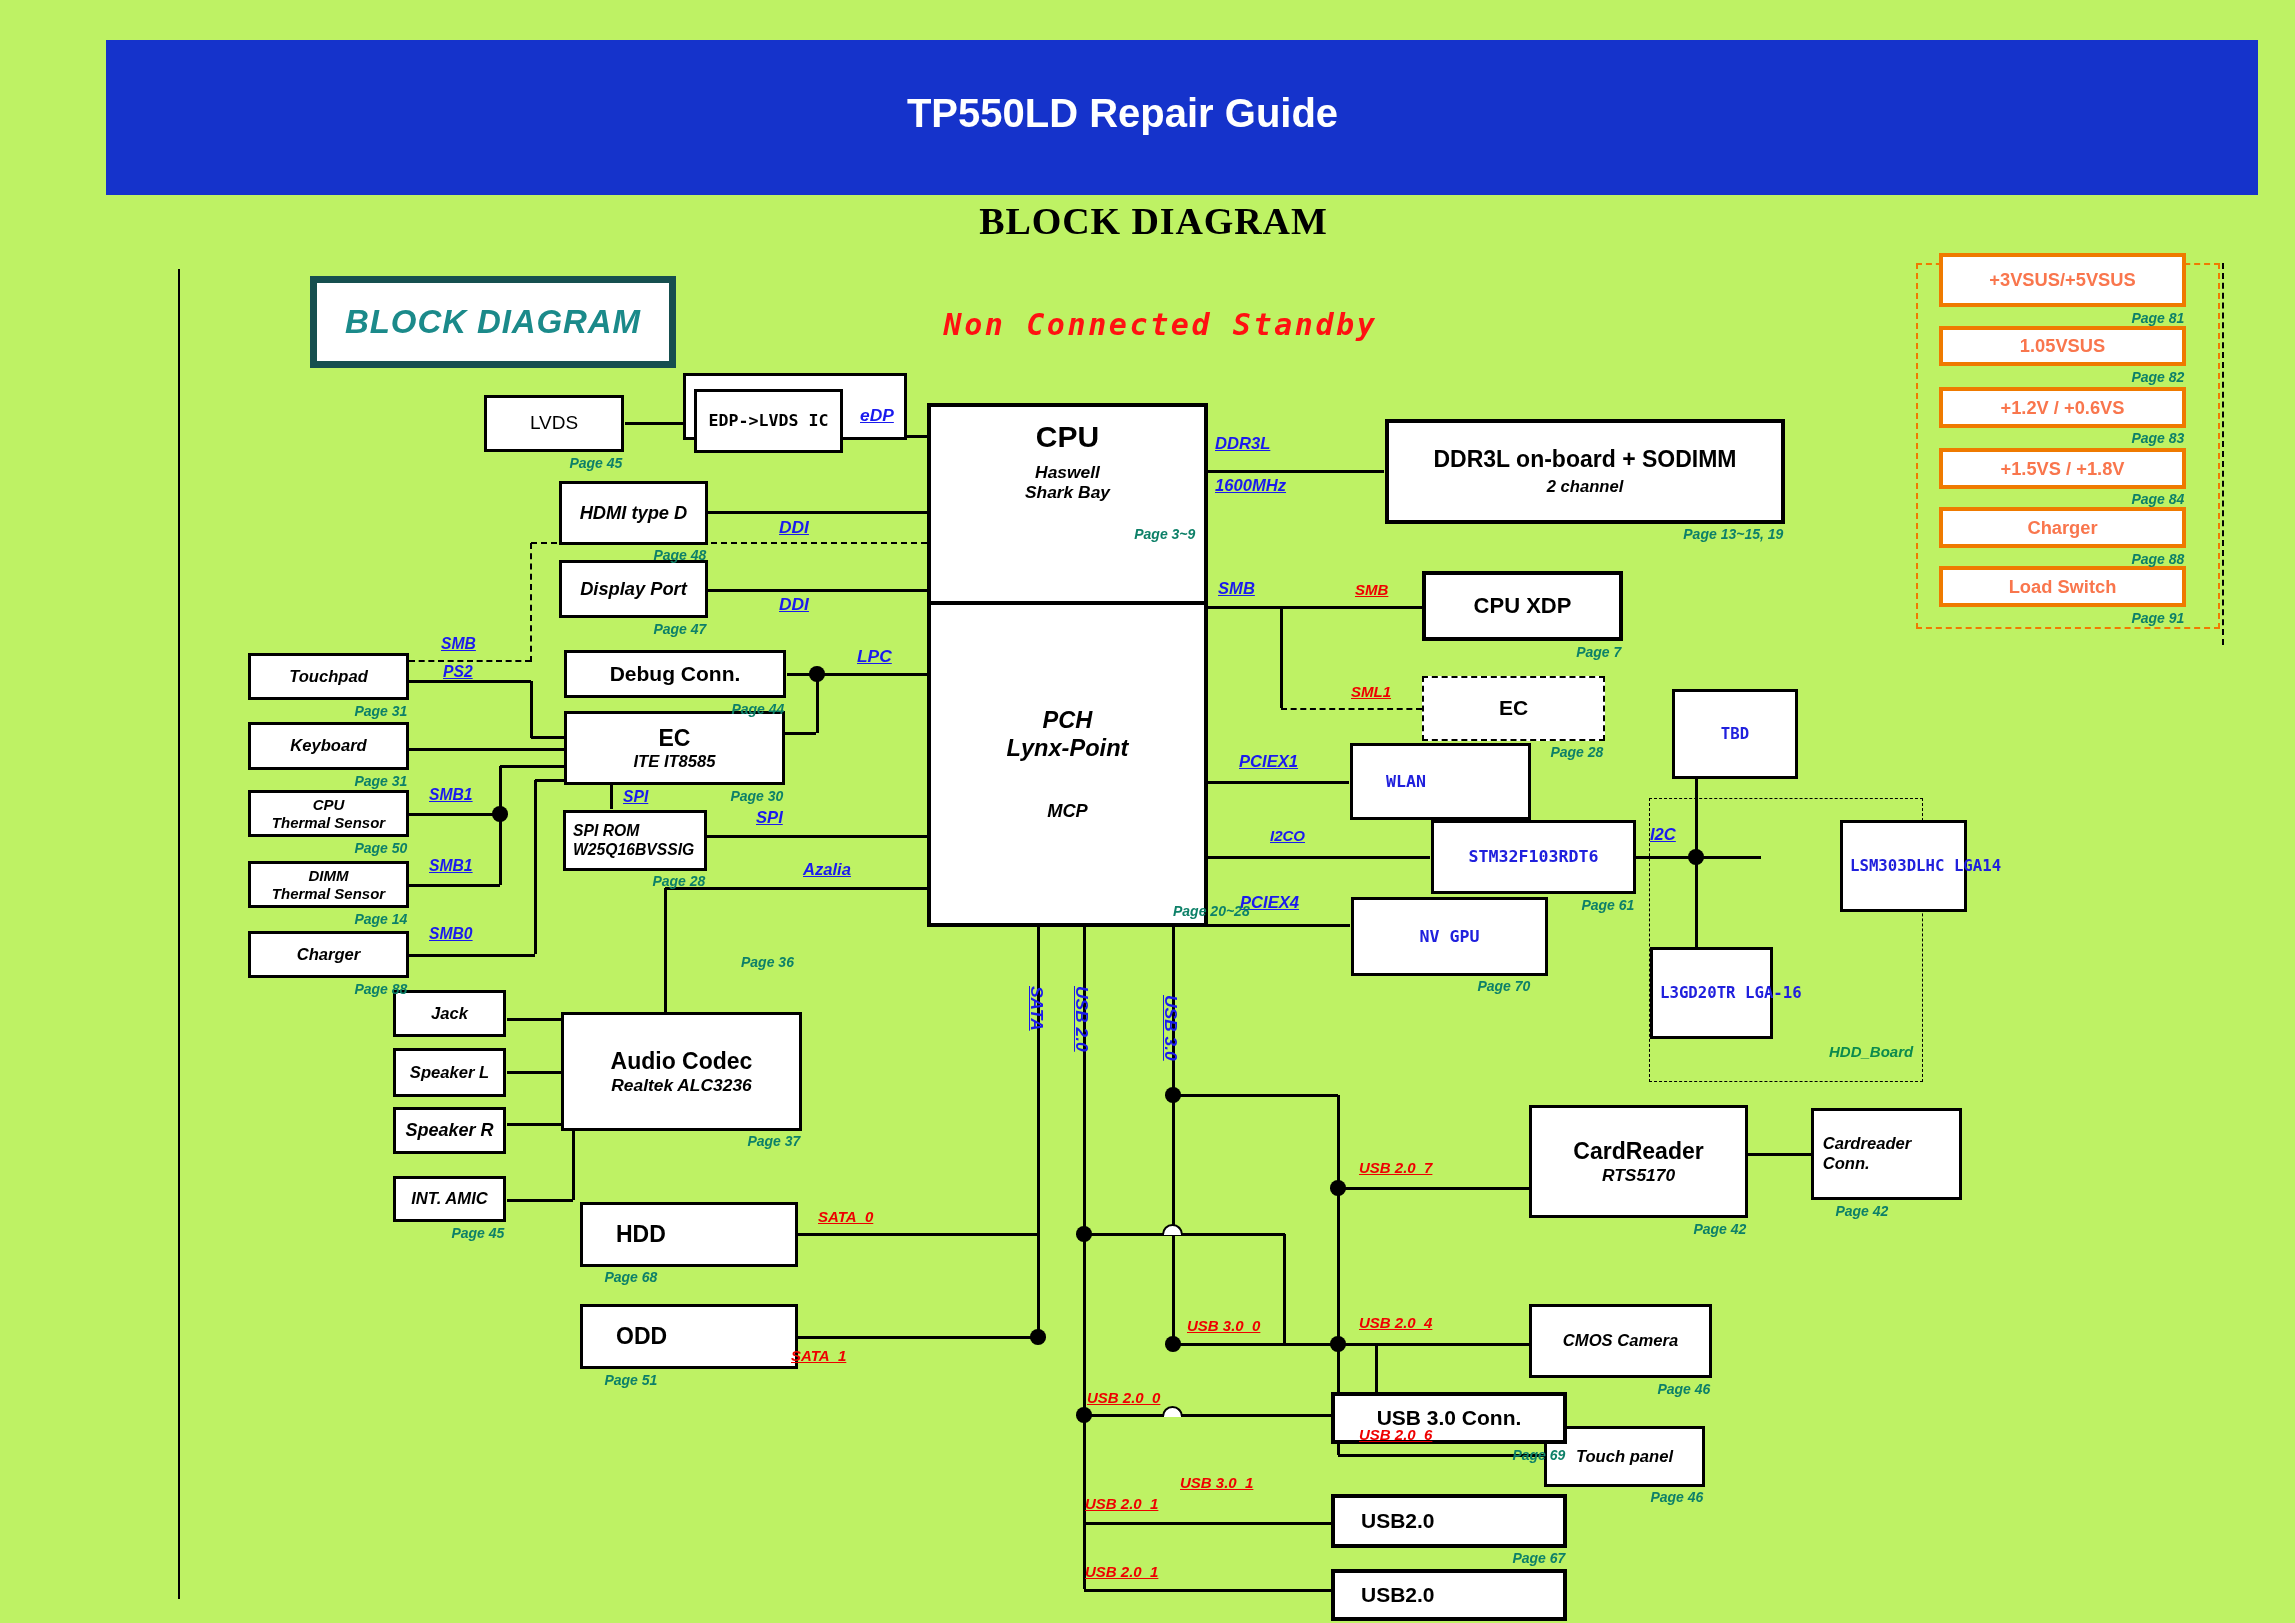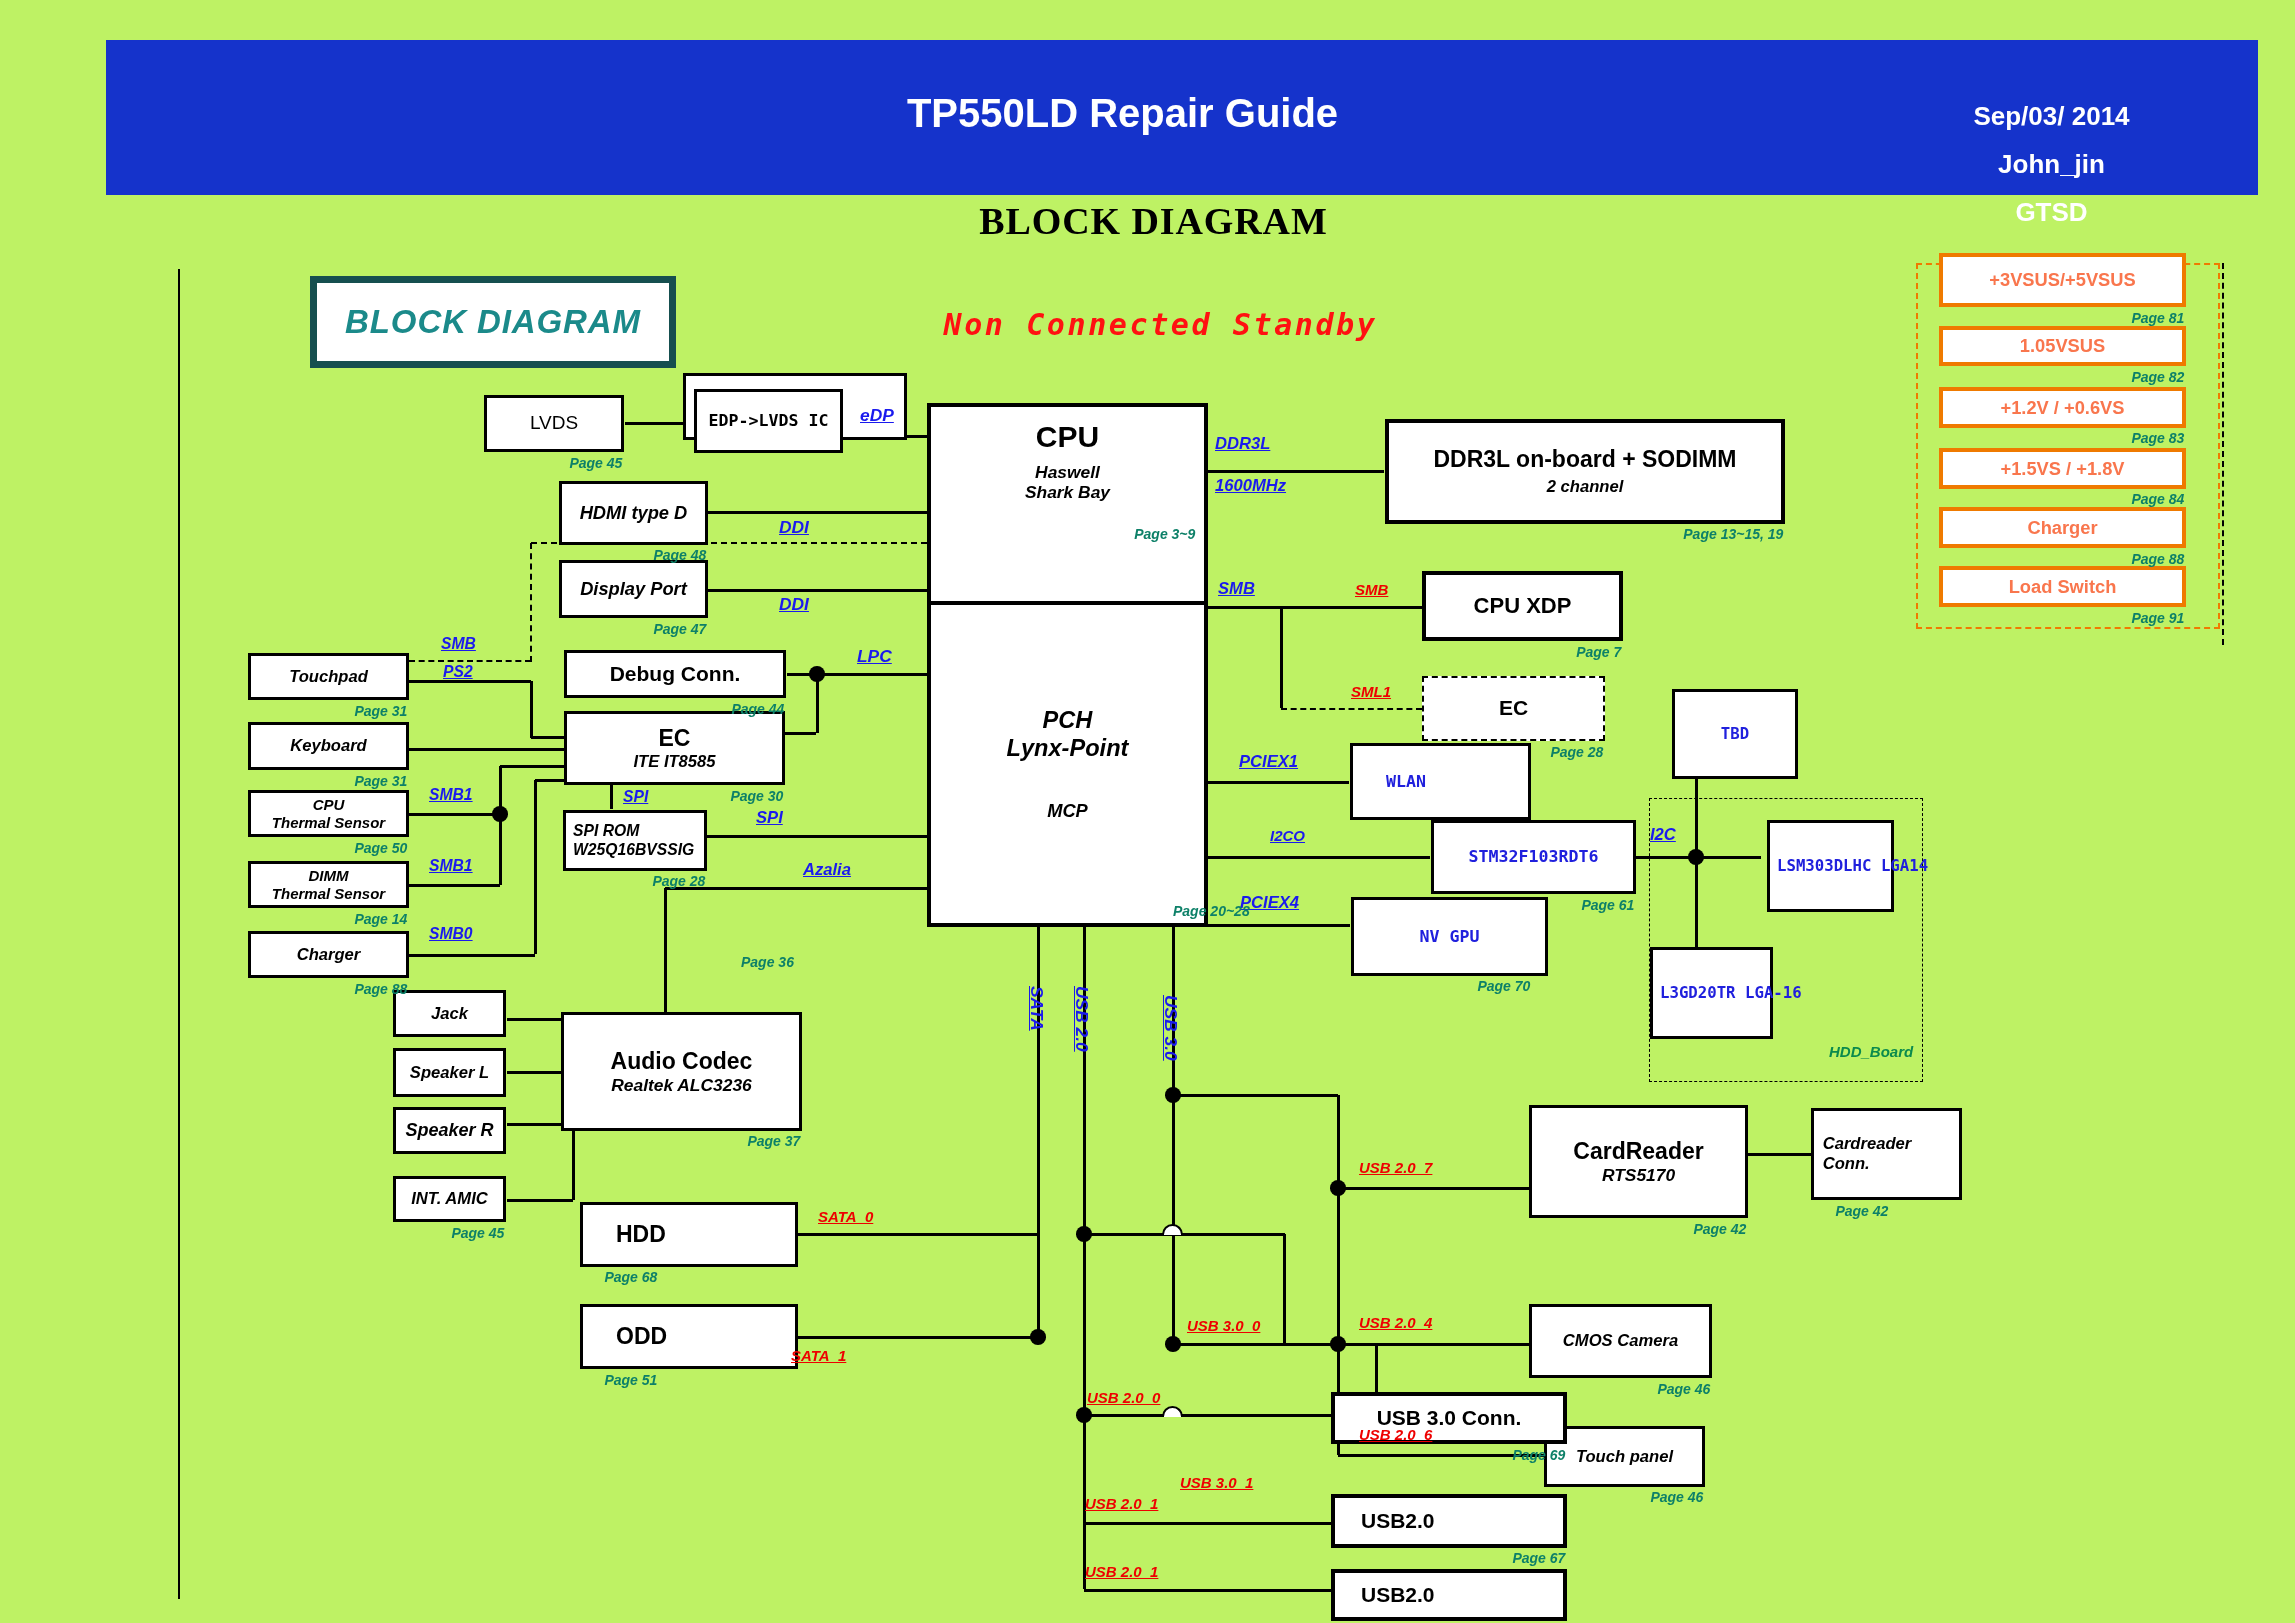--- a/index.html
+++ b/index.html
@@ -50,25 +50,20 @@
   .pagelbl.green{color:#0B8A4D;font-size:15px}
   .vt{position:absolute;font:italic bold 17.4px "Liberation Sans",sans-serif;color:#1A1AEE;text-decoration:underline;
       transform-origin:left top;transform:rotate(90deg);white-space:nowrap;z-index:7}
 </style>
 </head>
 <body>
 
 <div id="stage">
   <div class="hbar">
     <div class="htitle">TP550LD Repair Guide</div>
-    <div class="hinfo">
-      <div>Sep/03/ 2014</div>
-      <div>John_jin</div>
-      <div>GTSD</div>
-    </div>
   </div>
   <div class="pheading">BLOCK DIAGRAM</div>
   <div class="banner">
     <span>BLOCK DIAGRAM</span>
   </div>
   <div class="standby">Non Connected Standby</div>
   <div id="diagram"></div>
 <div class="dbox region" style="left: 1649px; top: 798px; width: 274px; height: 284px;"></div>
     <div class="dbox region-o" style="left: 1916px; top: 263px; width: 304px; height: 366px;"></div>
     <div class="dbox " style="left: 484px; top: 395px; width: 140px; height: 57px;">
@@ -154,21 +149,21 @@
       <div class="bl mono c-blue" style="font-size: 16.6px; font-weight: bold;">STM32F103RDT6</div>
     </div>
     <div class="pagelbl" style="left: 1431px; top: 897px; width: 205px; text-align: right; padding-right: 1.7px; padding-left: 0px; box-sizing: border-box;">Page 61</div>
     <div class="dbox " style="left: 1351px; top: 897px; width: 197px; height: 79px;">
       <div class="bl mono c-blue" style="font-size: 16.6px; font-weight: bold;">NV GPU</div>
     </div>
     <div class="pagelbl" style="left: 1351px; top: 978px; width: 181px; text-align: right; padding-right: 1.7px; padding-left: 0px; box-sizing: border-box;">Page 70</div>
     <div class="dbox " style="left: 1672px; top: 689px; width: 126px; height: 90px;">
       <div class="bl mono c-blue" style="font-size: 15.7px; font-weight: bold;">TBD</div>
     </div>
-    <div class="dbox alignleft pl8" style="left: 1767px; top: 820px; width: 127px; height: 92px;">
+    <div class="dbox alignleft pl8" style="left: 1840px; top: 820px; width: 127px; height: 92px;">
       <div class="bl mono c-blue" style="font-size: 15.7px; font-weight: bold;">LSM303DLHC LGA14</div>
     </div>
     <div class="dbox alignleft pl8" style="left: 1650px; top: 947px; width: 123px; height: 92px;">
       <div class="bl mono c-blue" style="font-size: 15.7px; font-weight: bold;">L3GD20TR LGA-16</div>
     </div>
     <div class="dbox " style="left: 393px; top: 990px; width: 113px; height: 47px;">
       <div class="bl" style="font-size: 16.6px; font-weight: bold; font-style: italic;">Jack</div>
     </div>
     <div class="dbox " style="left: 393px; top: 1048px; width: 113px; height: 49px;">
       <div class="bl" style="font-size: 16.6px; font-weight: bold; font-style: italic;">Speaker L</div>

